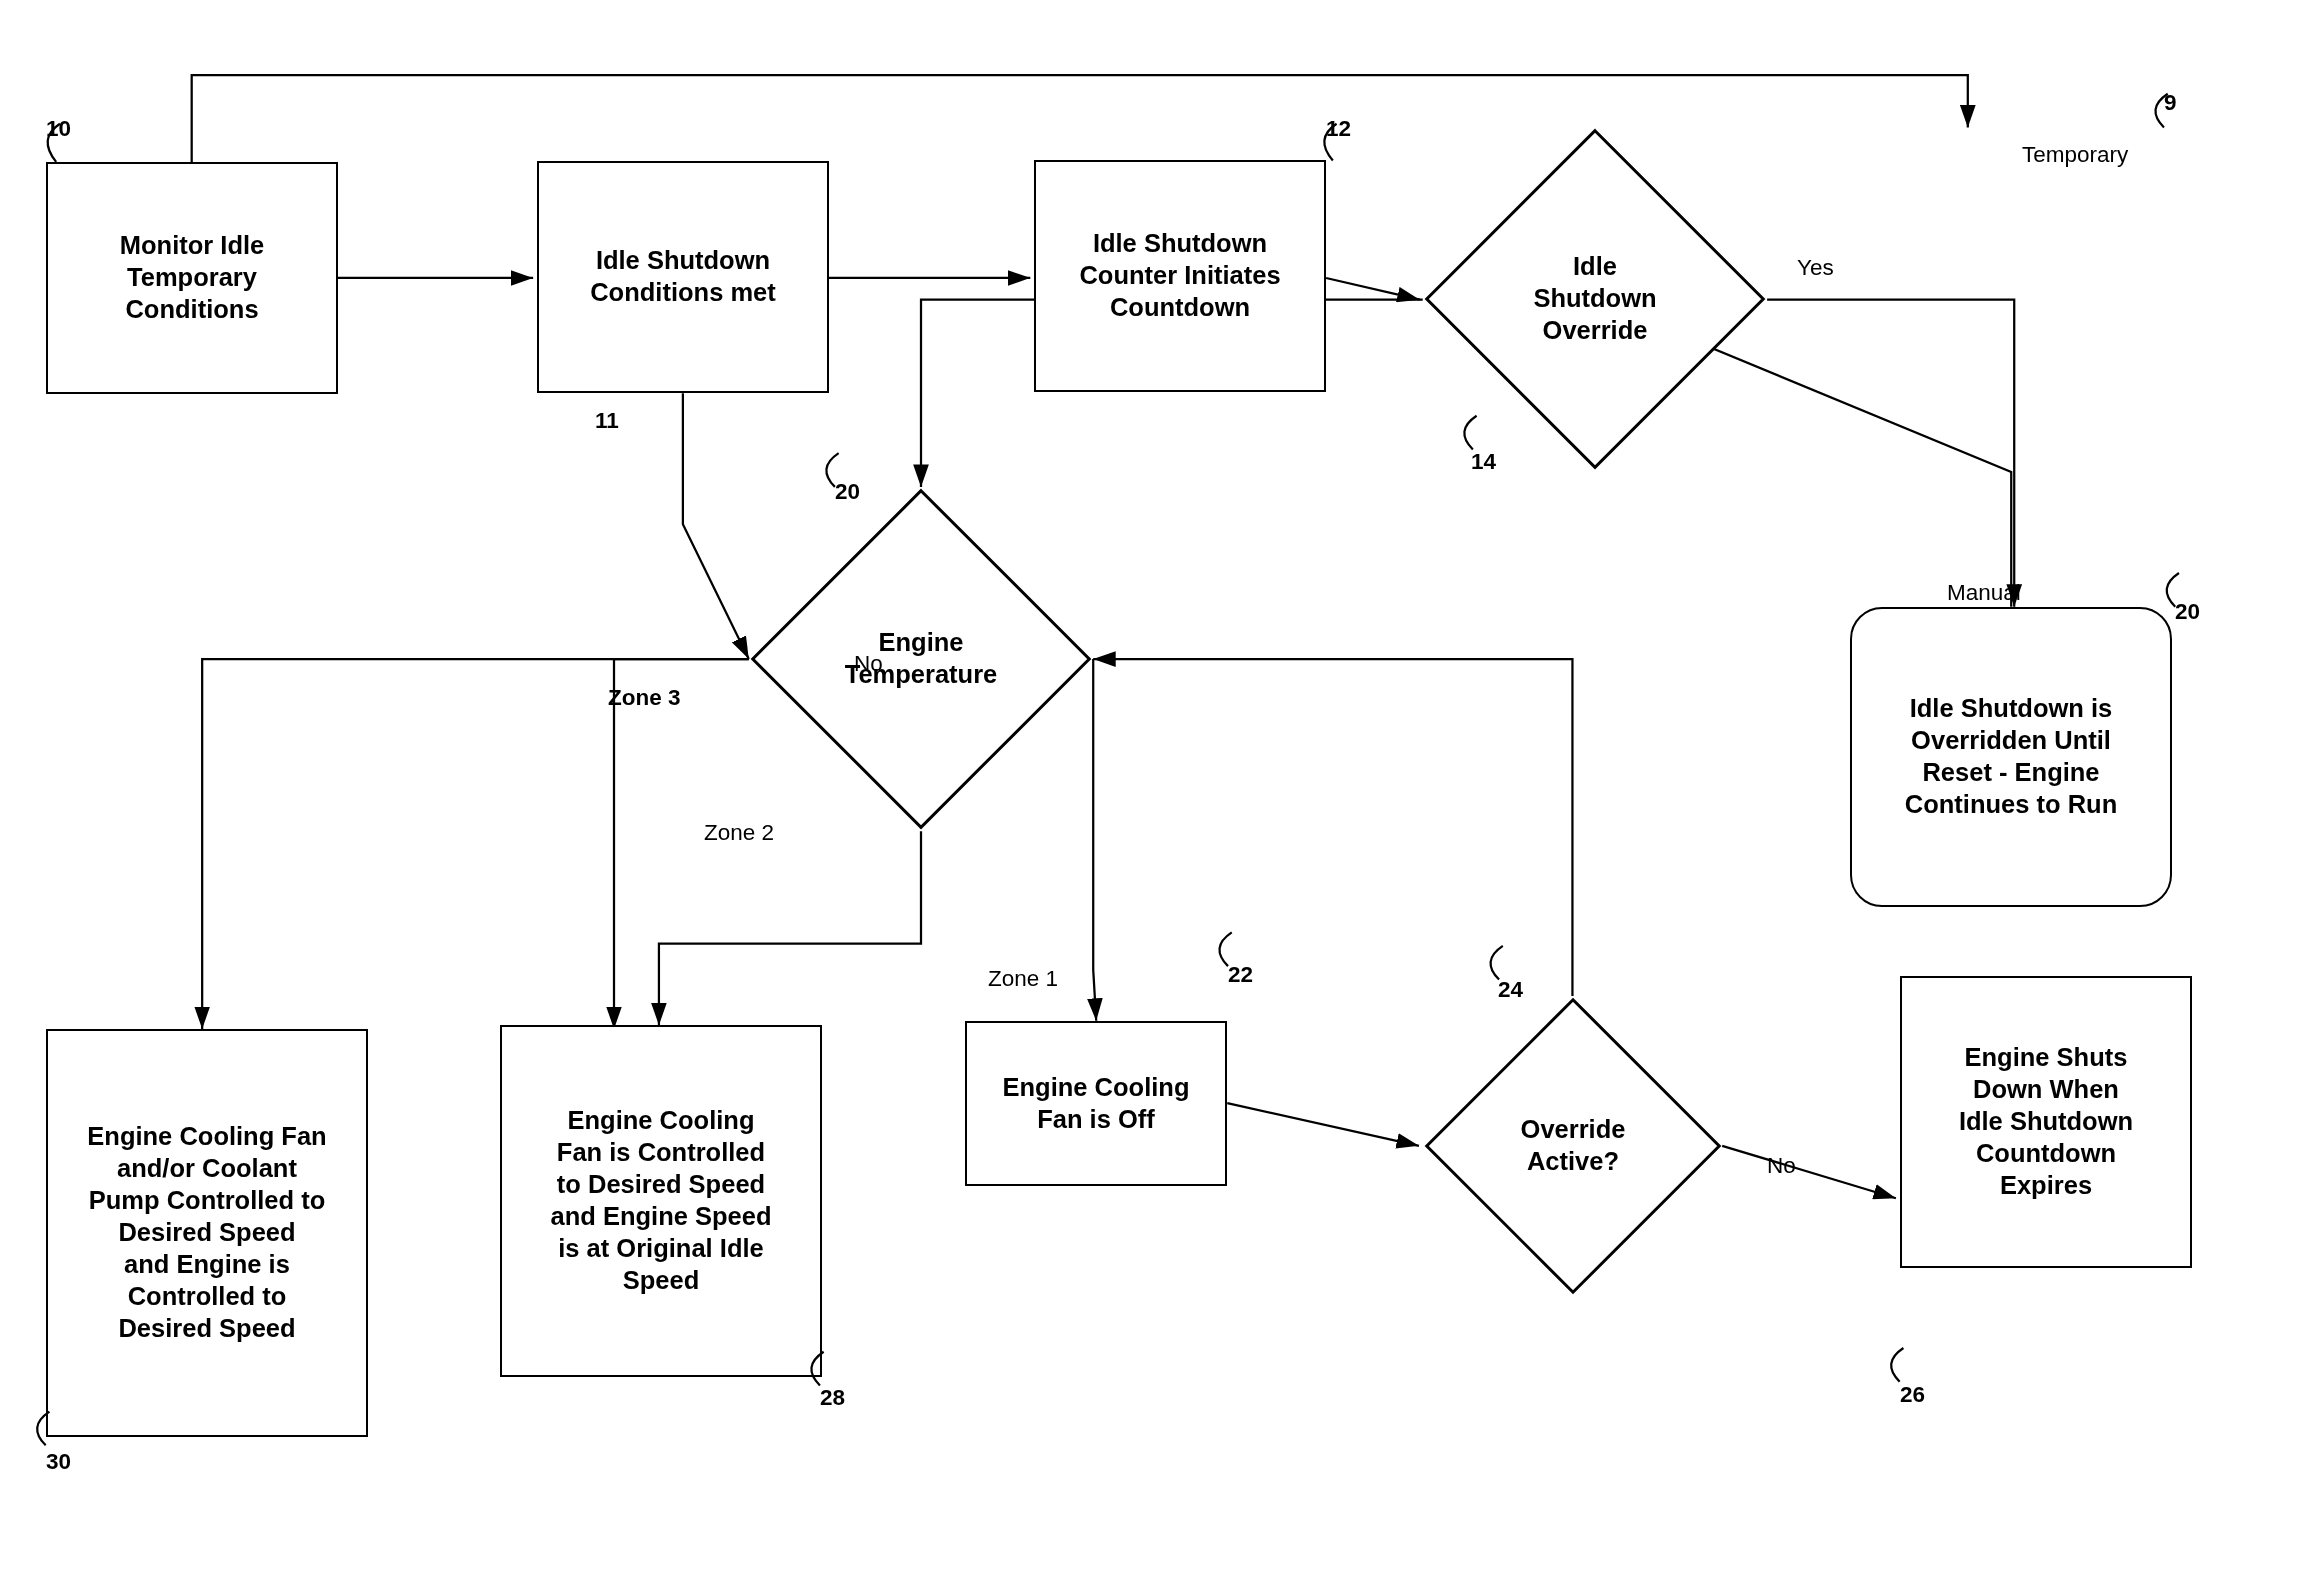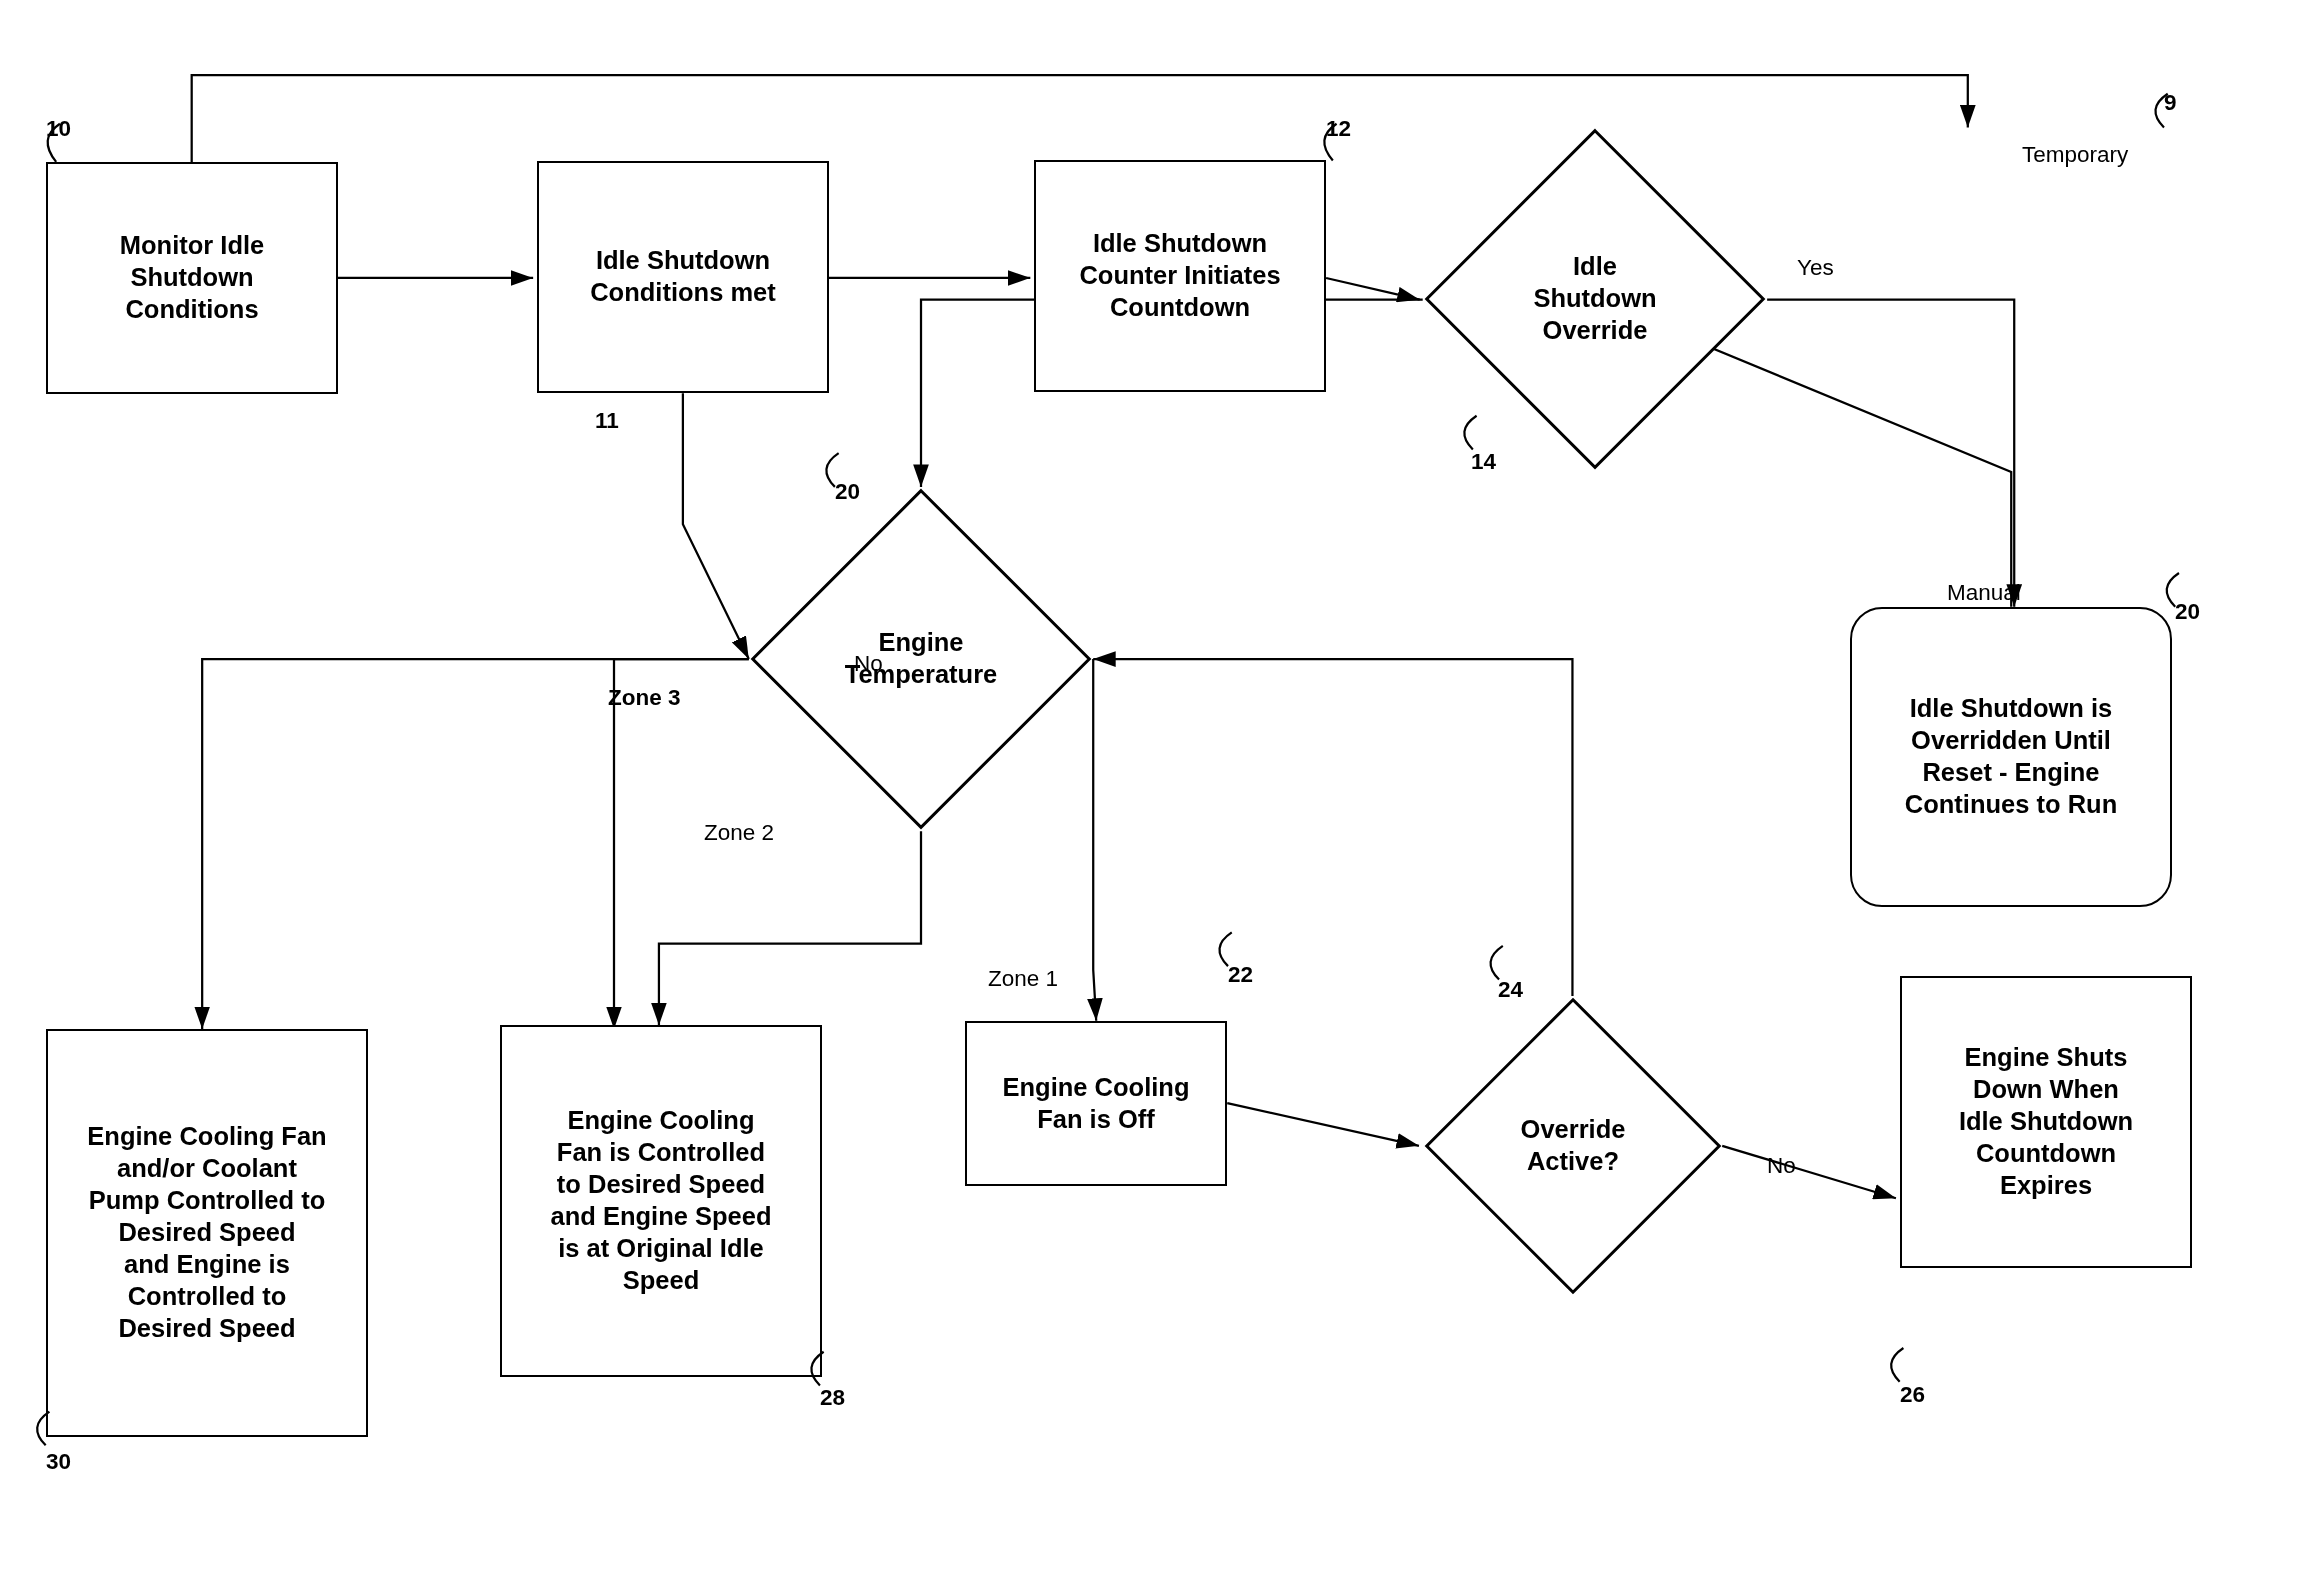--- a/index.html
+++ b/index.html
@@ -119,21 +119,21 @@
     <line x1="1639" y1="1473" x2="1895" y2="1530" stroke="#000" stroke-width="3" marker-end="url(#arrowhead)"></line>
 
     <line x1="2300" y1="1530" x2="2532" y2="1600" stroke="#000" stroke-width="3" marker-end="url(#arrowhead)"></line>
 
     <polyline points="2100,1330 2100,880 1460,880" stroke="#000" stroke-width="3" fill="none" marker-end="url(#arrowhead)"></polyline>
 
   </svg>
 
   <div class="box" style="left:46px; top:162px; width:292px; height:232px;">
     <span style="white-space:pre-line;">Monitor Idle
-Shutdown
+Temporary
 Conditions</span>
   </div>
 
   <div class="box" style="left:537px; top:161px; width:292px; height:232px;">
     <span style="white-space:pre-line;">Idle Shutdown
 Conditions met</span>
   </div>
 
   <div class="box" style="left:1034px; top:160px; width:292px; height:232px;">
     <span style="white-space:pre-line;">Idle Shutdown

